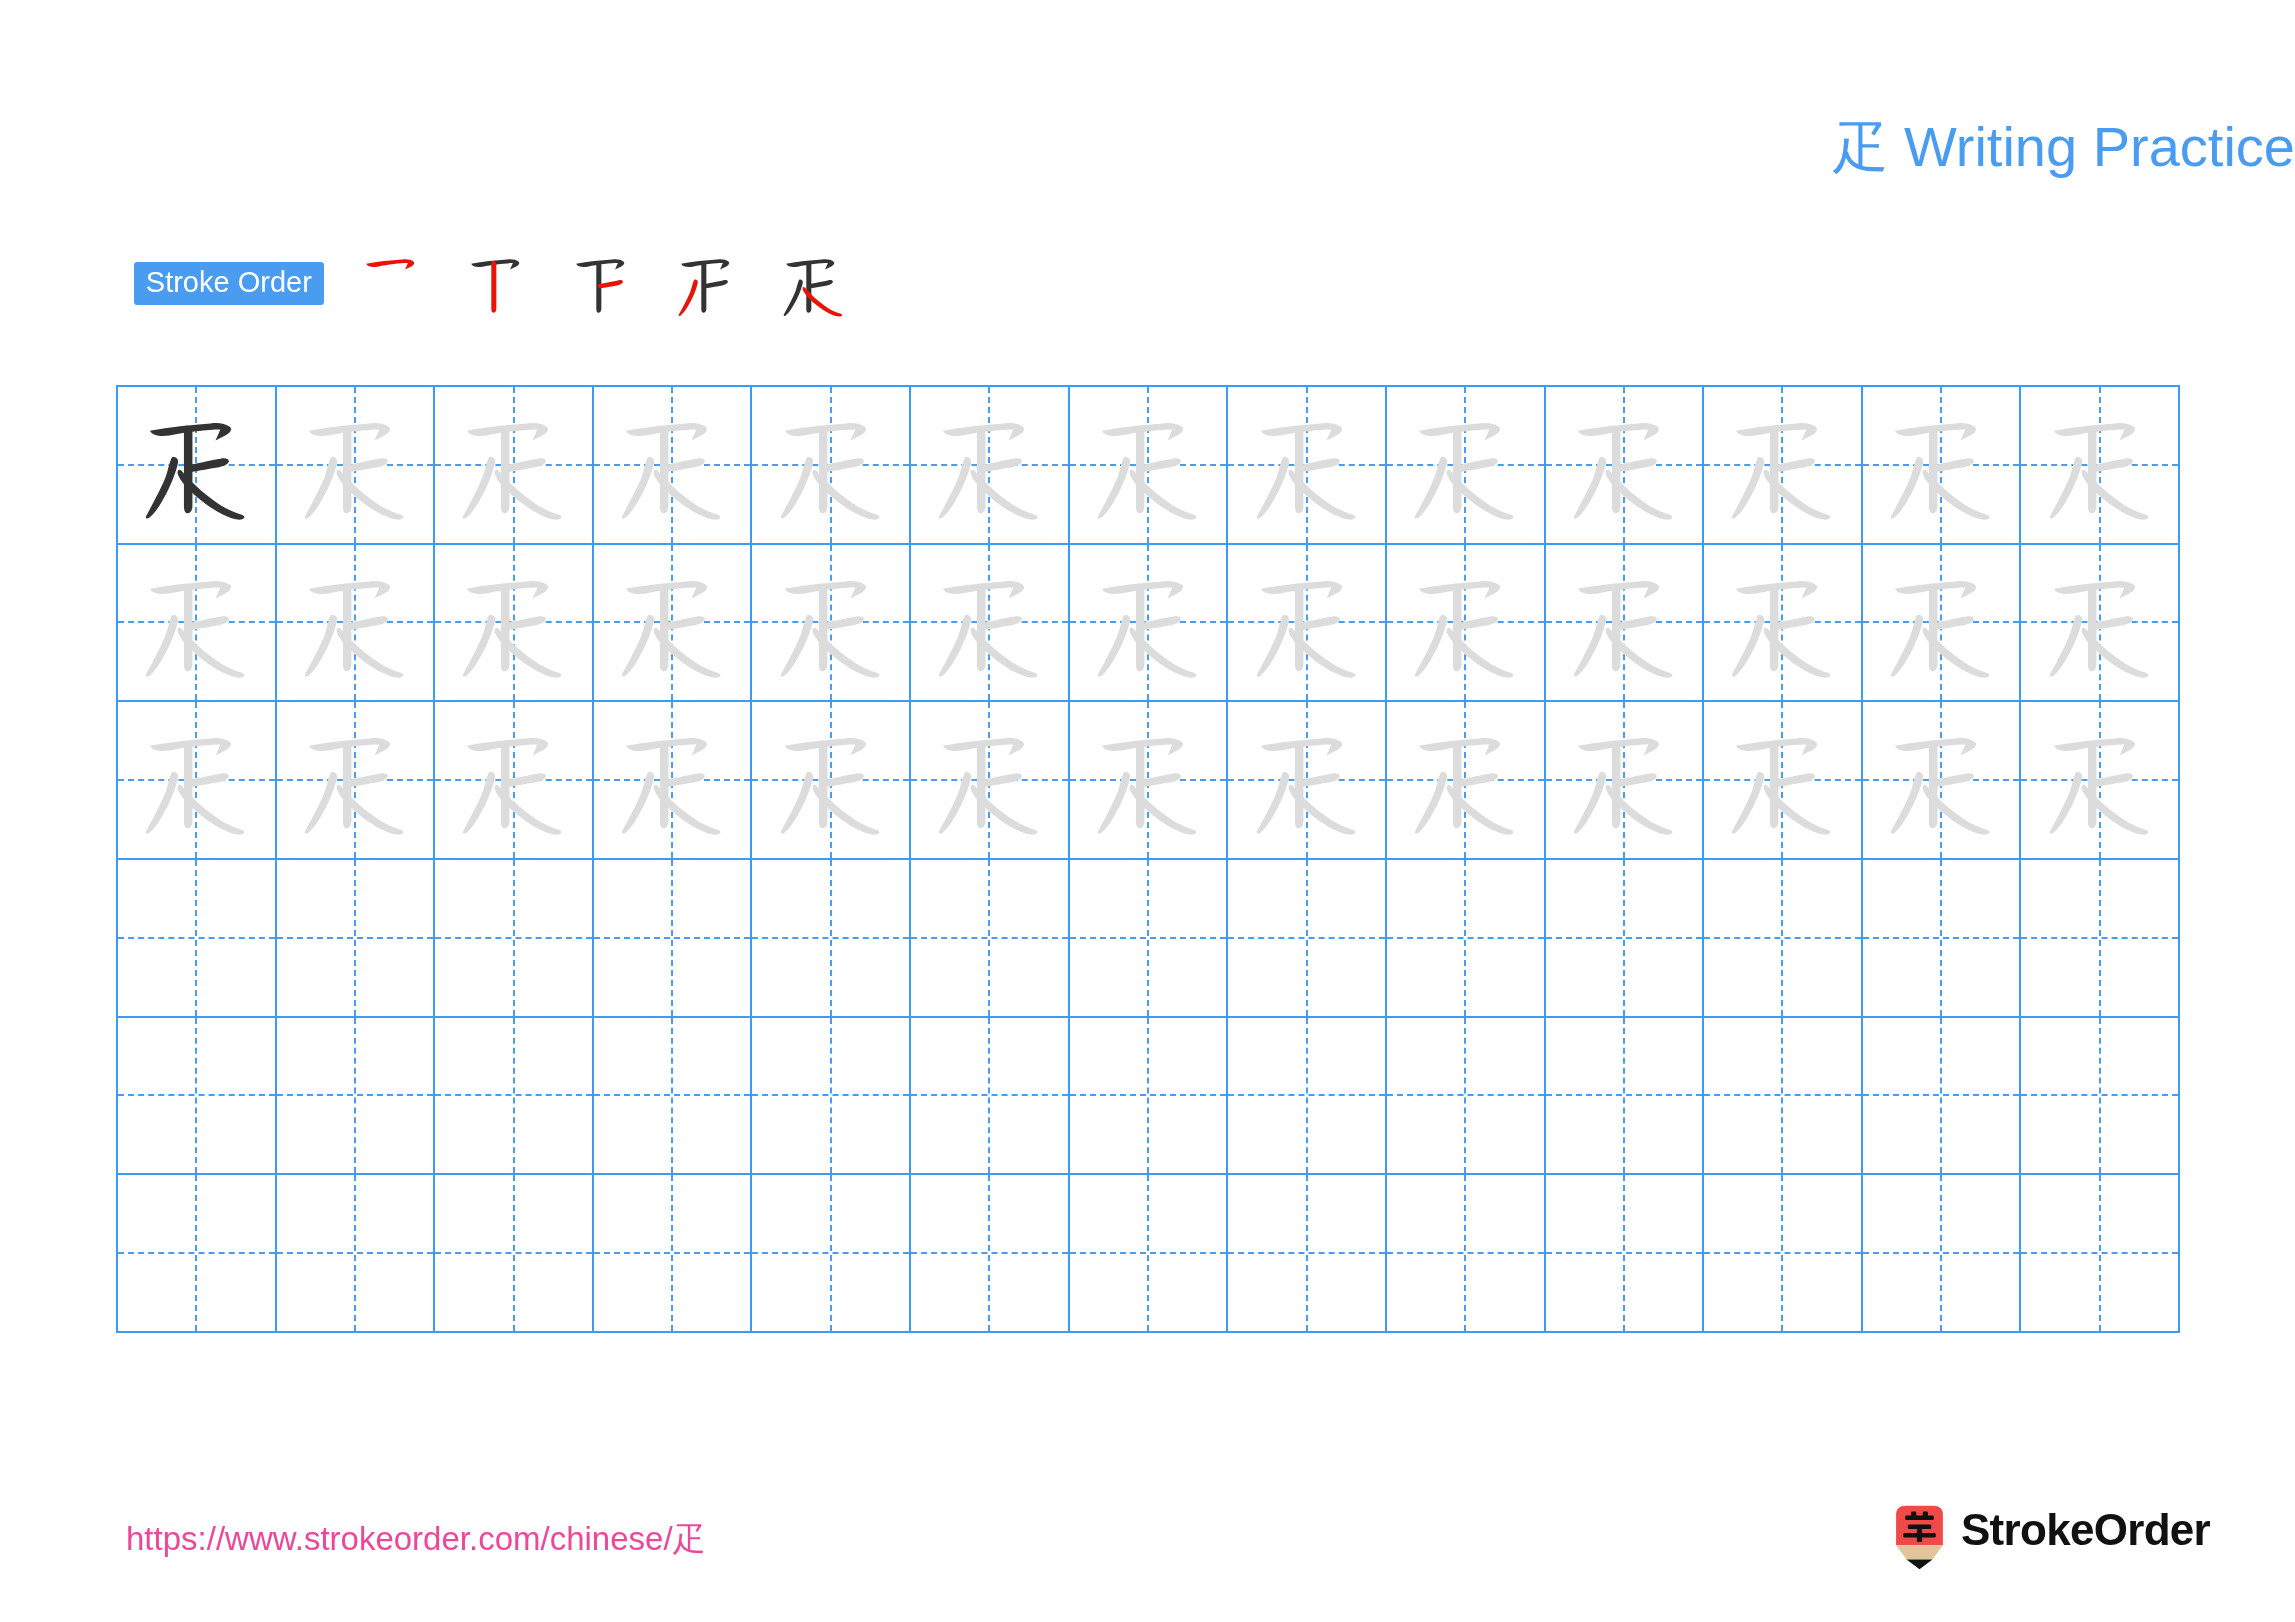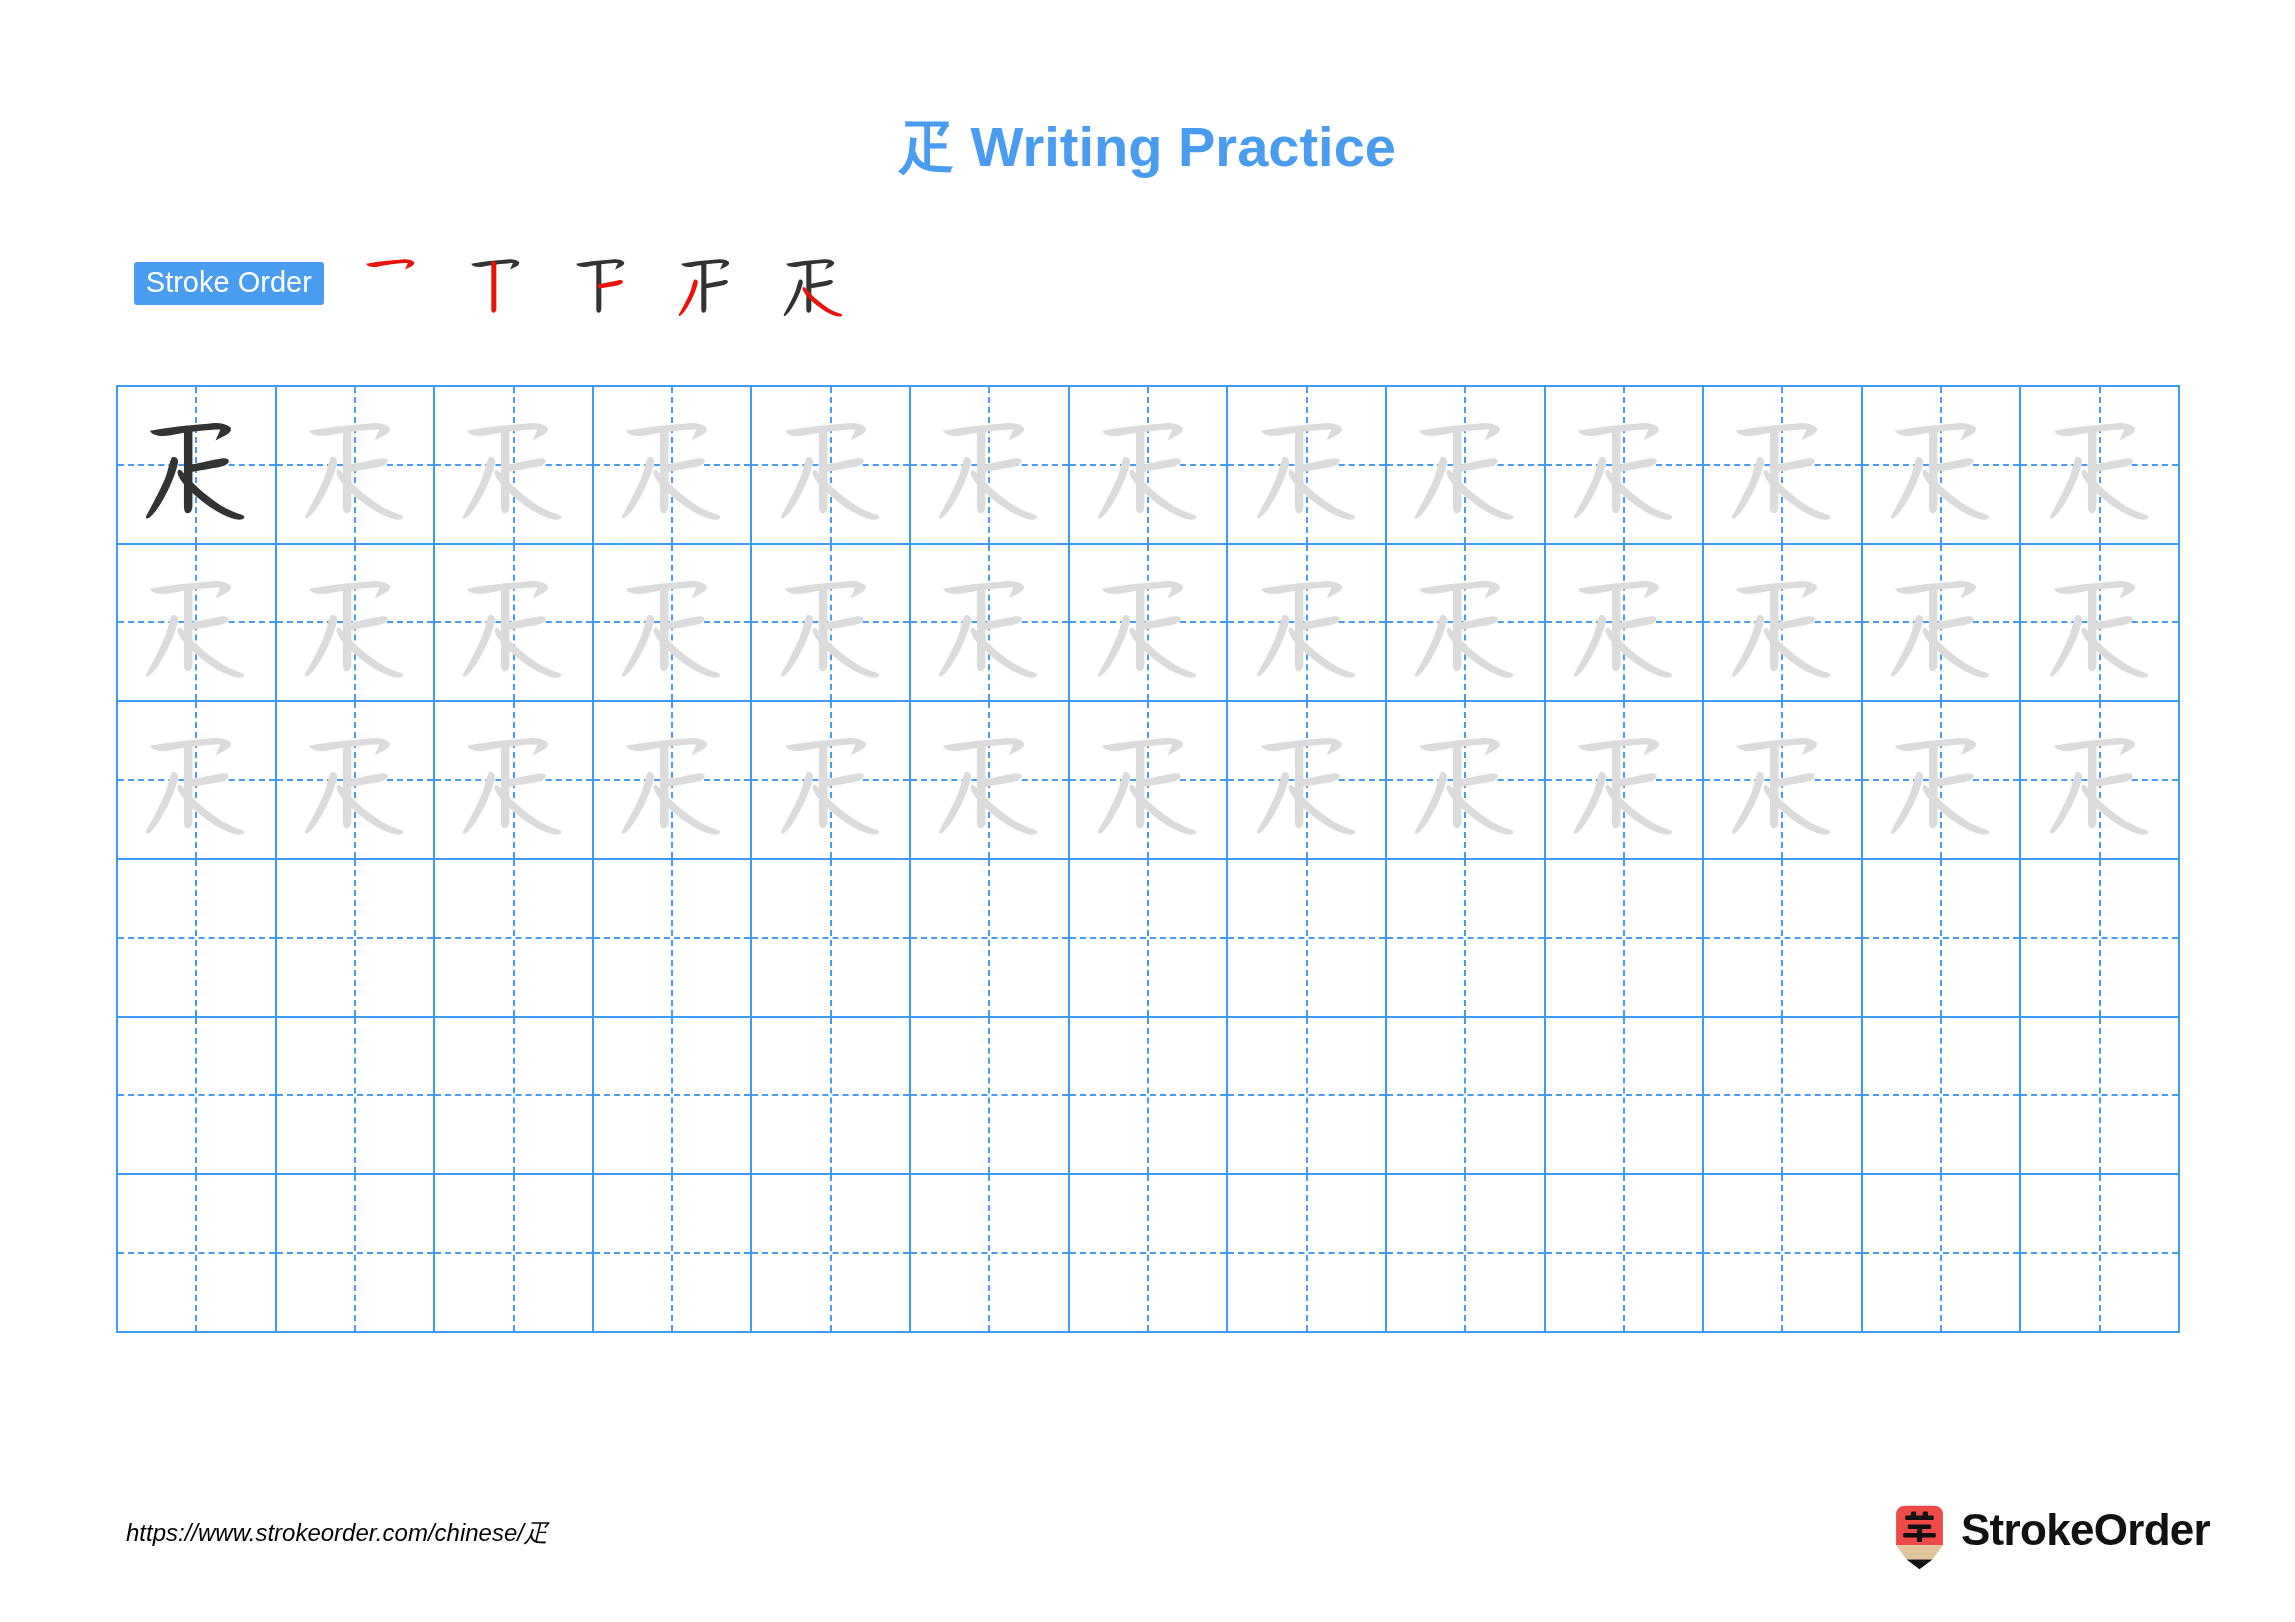--- a/index.html
+++ b/index.html
@@ -14,23 +14,23 @@
     font-family: "Liberation Sans", sans-serif;
     overflow: hidden;
   }
 
   
   #page-title {
     position: absolute;
     top: 110px;
     left: 0;
     width: 2295px;
-    text-align: center;
+    text-align: right;
     font-size: 56px;
-    font-weight: 700;
+    font-weight: 400;
     color: #4a9cf0;
     letter-spacing: 0px;
     white-space: nowrap;
   }
 
   
   #stroke-order-row {
     position: absolute;
     top: 254px;
     left: 128px;
@@ -119,25 +119,24 @@
     display: block;
   }
   .glyph-dark  path { fill: #333333; }
   .glyph-light path { fill: #dcdcdc; }
 
   
   #footer-url {
     position: absolute;
     left: 126px;
     top: 1517px;
-    font-size: 24px;
-    color: #000000;
+    font-size: 33px;
+    color: #ec4899;
     white-space: nowrap;
     text-decoration: none;
-    font-style: italic;
   }
   #brand {
     position: absolute;
     right: 85px;
     top: 1505px;
     display: flex;
     align-items: flex-start;
     height: 72px;
   }
   #brand-logo {

